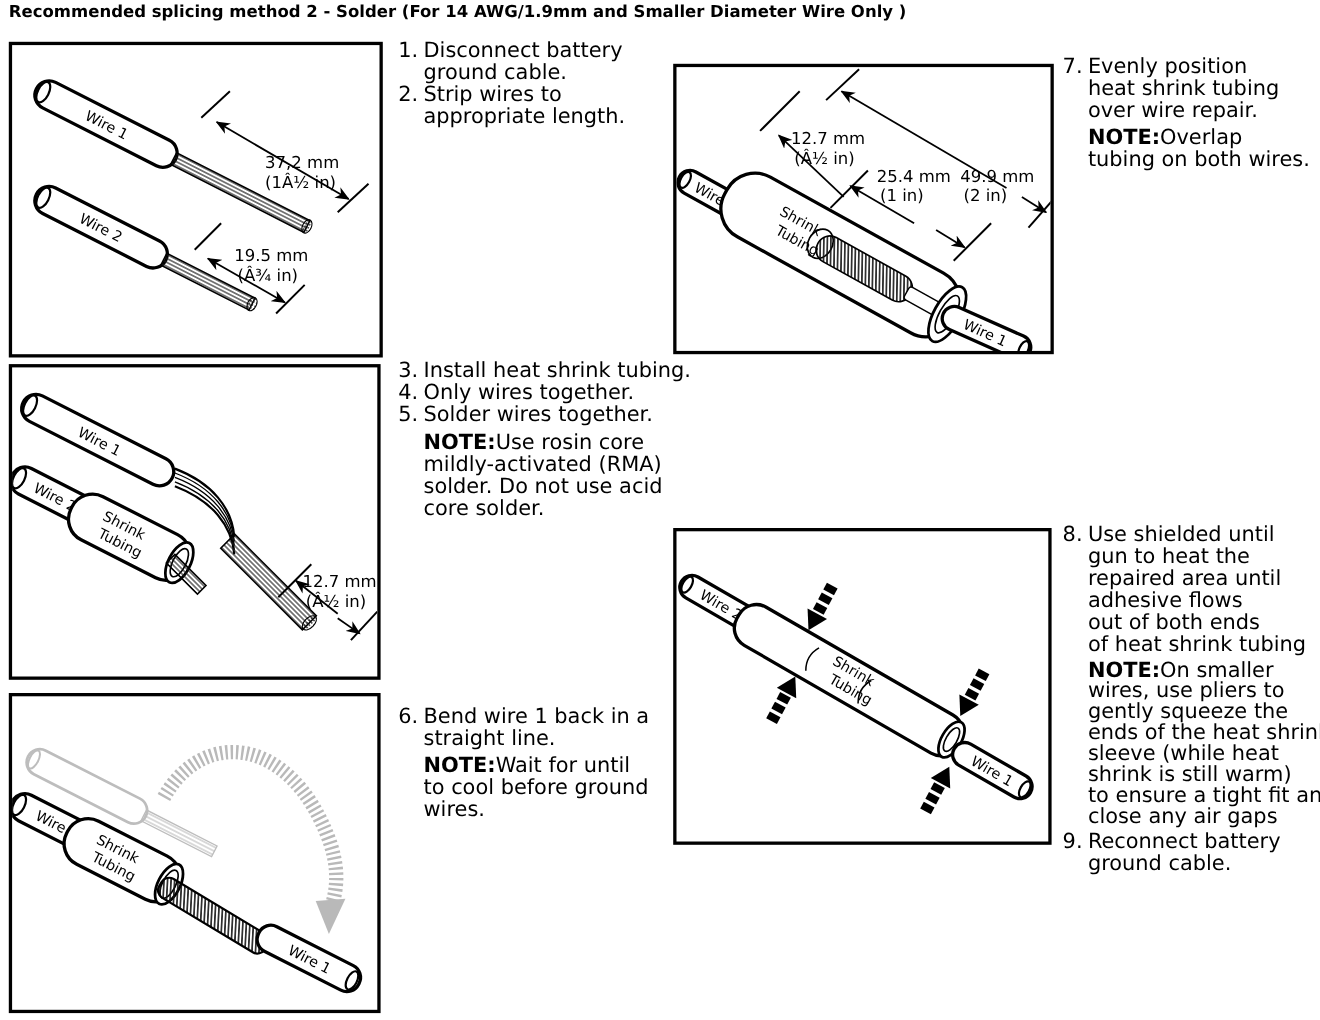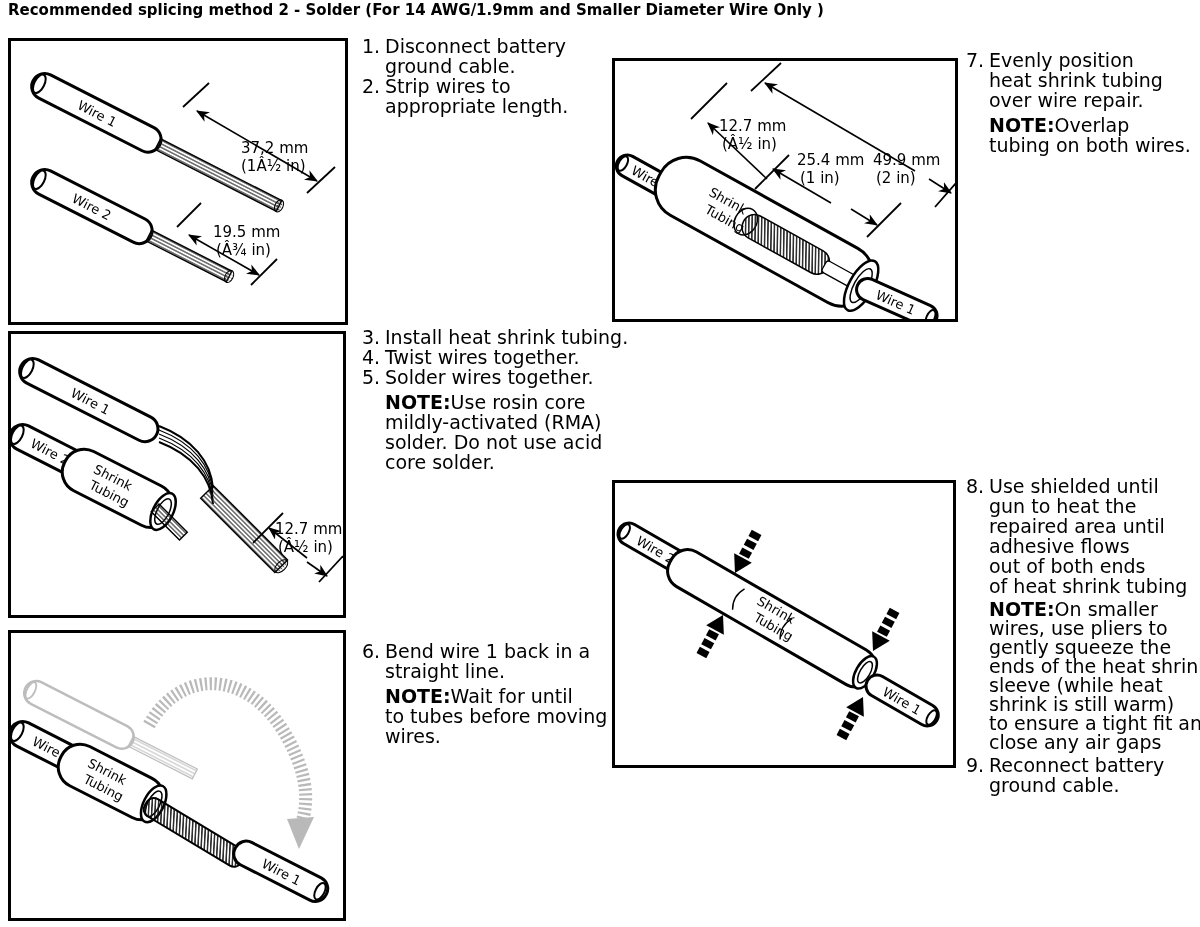--- a/index.html
+++ b/index.html
@@ -287,21 +287,21 @@
 <div class="txtcol" id="block-b">
   <div class="step">
     <span class="num">3.</span>
     <div class="body">
       <div>Install heat shrink tubing.</div>
     </div>
   </div>
   <div class="step">
     <span class="num">4.</span>
     <div class="body">
-      <div>Twist wires together.</div>
+      <div>Only wires together.</div>
     </div>
   </div>
   <div class="step">
     <span class="num">5.</span>
     <div class="body">
       <div>Solder wires together.</div>
     </div>
   </div>
   <div class="note wide-gap lines">
     <div><b>NOTE:</b><span>Use rosin core</span></div>
@@ -314,21 +314,21 @@
 <div class="txtcol" id="block-c">
   <div class="step">
     <span class="num">6.</span>
     <div class="body">
       <div>Bend wire 1 back in a</div>
       <div>straight line.</div>
     </div>
   </div>
   <div class="note lines">
     <div><b>NOTE:</b><span>Wait for until</span></div>
-    <div>to tubes before moving</div>
+    <div>to cool before ground</div>
     <div>wires.</div>
   </div>
 </div>
 
 <div class="txtcol" id="block-d">
   <div class="step">
     <span class="num">7.</span>
     <div class="body">
       <div>Evenly position</div>
       <div>heat shrink tubing</div>

